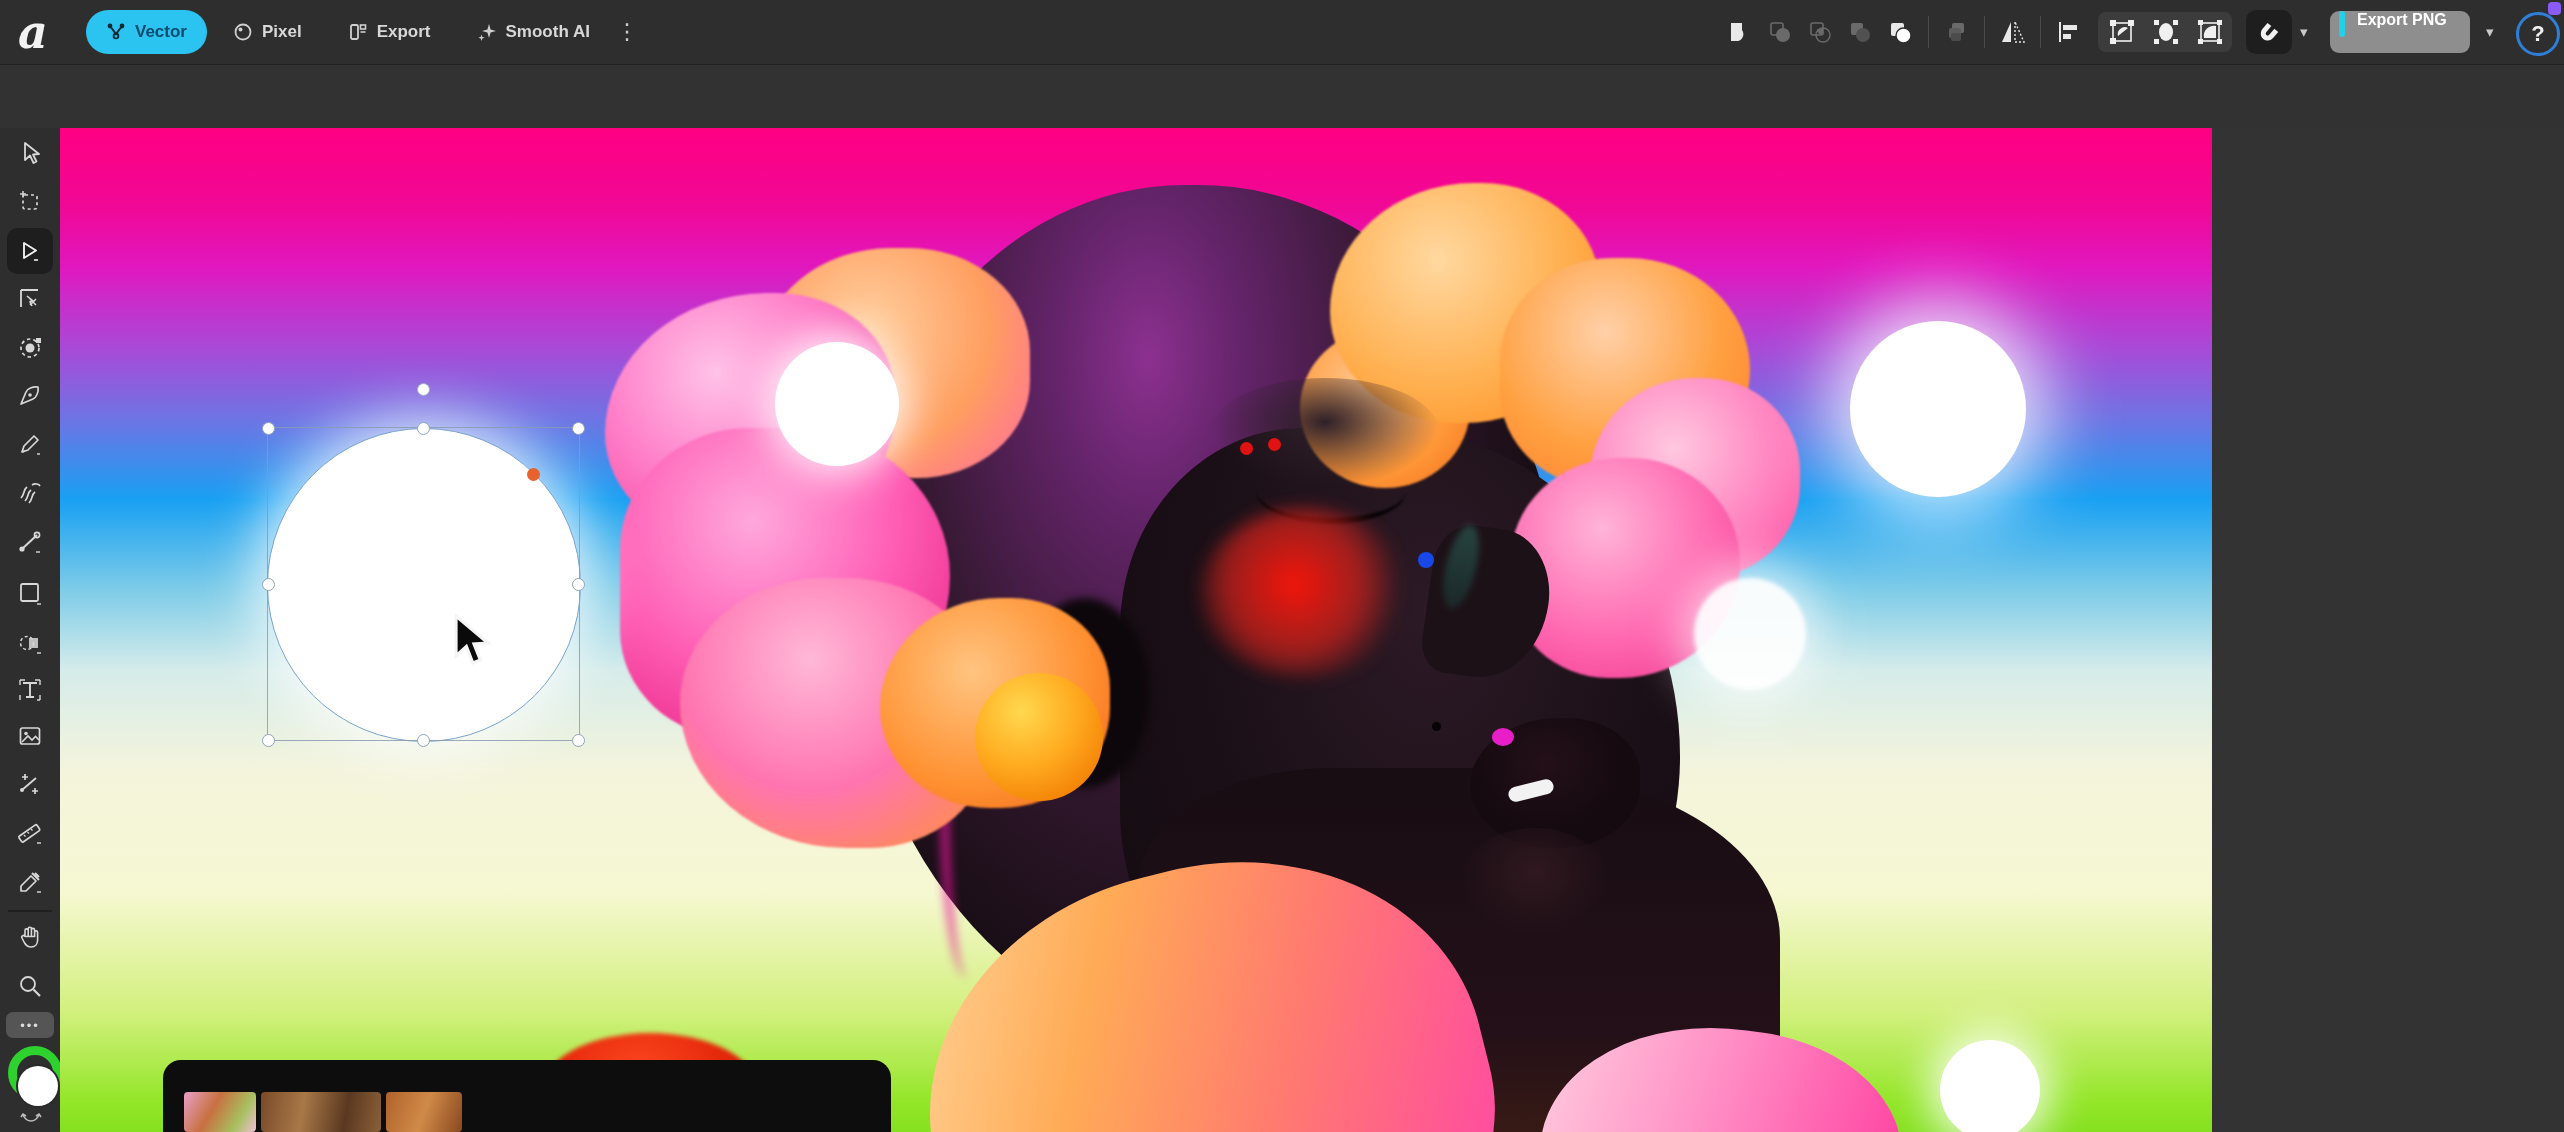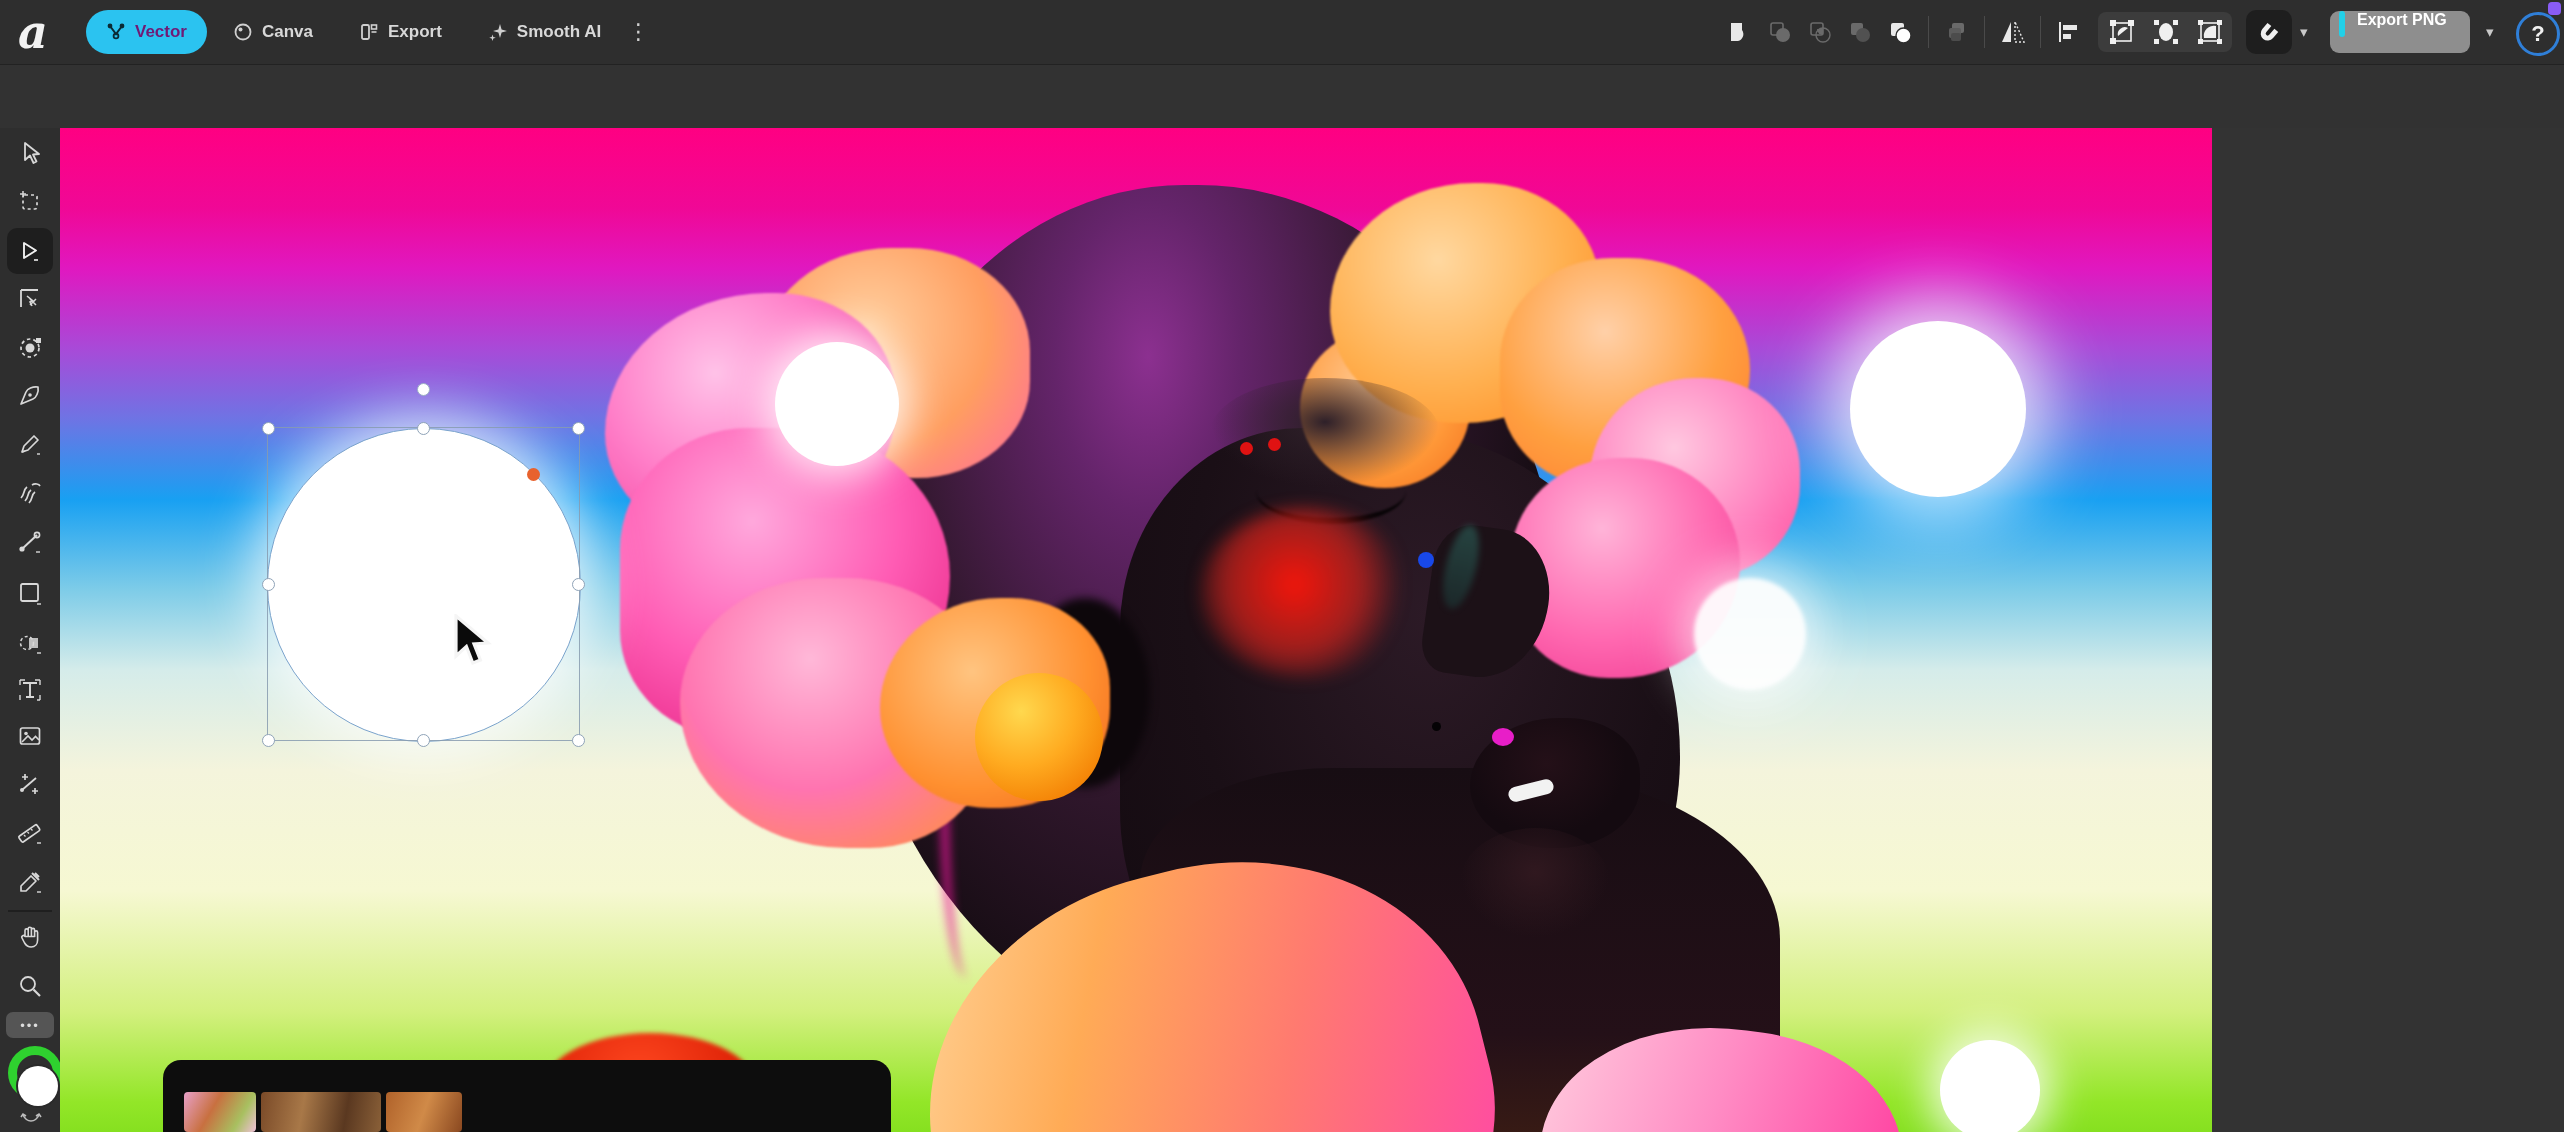--- a/index.html
+++ b/index.html
@@ -13,21 +13,21 @@
   #ctxbar{left:0;top:65px;width:2564px;height:63px;background:#323232;border-bottom:1px solid #1d1d1d;}
   #toolcol{left:0;top:128px;width:60px;height:1004px;background:#2e2e2e;border-right:1px solid #222;}
   #rightpanel{left:2212px;top:128px;width:352px;height:1004px;background:#333;}
 
   
   .logo{left:18px;top:10px;width:44px;height:44px;color:#f2f2f2;font-size:46px;font-weight:bold;
         font-family:"DejaVu Serif",serif;font-style:italic;line-height:44px;}
   .tabgroup{left:86px;top:10px;height:44px;display:flex;align-items:center;gap:6px;}
   .tab{display:flex;align-items:center;gap:9px;padding:0 20px;height:44px;border-radius:22px;
        color:#d8d8d8;font-size:17px;font-weight:bold;}
-  .tab.active{background:#2bc3f0;color:#701a75;}
+  .tab.active{background:#2bc3f0;color:#0c4a6e;}
   .tab .ticon{opacity:.95;}
   .vdots{font-size:22px;color:#cfcfcf;letter-spacing:0;}
   .tb-ic{top:14px;width:36px;height:36px;display:flex;align-items:center;justify-content:center;}
   .dim{opacity:.32;}
   .tb-div{top:16px;width:1px;height:32px;background:#4a4a4a;}
   .transgroup{left:2098px;top:12px;width:134px;height:40px;background:#3c3c3c;border-radius:8px;}
   .magbtn{left:2246px;top:10px;width:46px;height:44px;background:#1e1e1e;border-radius:10px;
           display:flex;align-items:center;justify-content:center;}
   .exportbtn{left:2330px;top:11px;width:140px;height:42px;background:#8e8e8e;border-radius:9px;
              display:flex;}
@@ -160,21 +160,21 @@
       </span>
       <span>Vector</span>
     </div>
     <div class="tab">
       <span class="ticon">
         <svg width="20" height="20" viewBox="0 0 20 20">
             <circle cx="10" cy="10" r="7.5" fill="none" stroke="#d8d8d8" stroke-width="1.8"></circle>
             <circle cx="7.5" cy="7.5" r="2" fill="#d8d8d8"></circle>
           </svg>
       </span>
-      <span>Canva</span>
+      <span>Pixel</span>
     </div>
     <div class="tab">
       <span class="ticon">
         <svg width="20" height="20" viewBox="0 0 20 20">
             <rect x="3" y="3" width="7" height="14" rx="1.5" fill="none" stroke="#d8d8d8" stroke-width="1.8"></rect>
             <rect x="12.5" y="3" width="5" height="4" fill="none" stroke="#d8d8d8" stroke-width="1.6"></rect>
             <line x1="12.5" y1="10" x2="17.5" y2="10" stroke="#d8d8d8" stroke-width="1.6"></line>
           </svg>
       </span>
       <span>Export</span>

